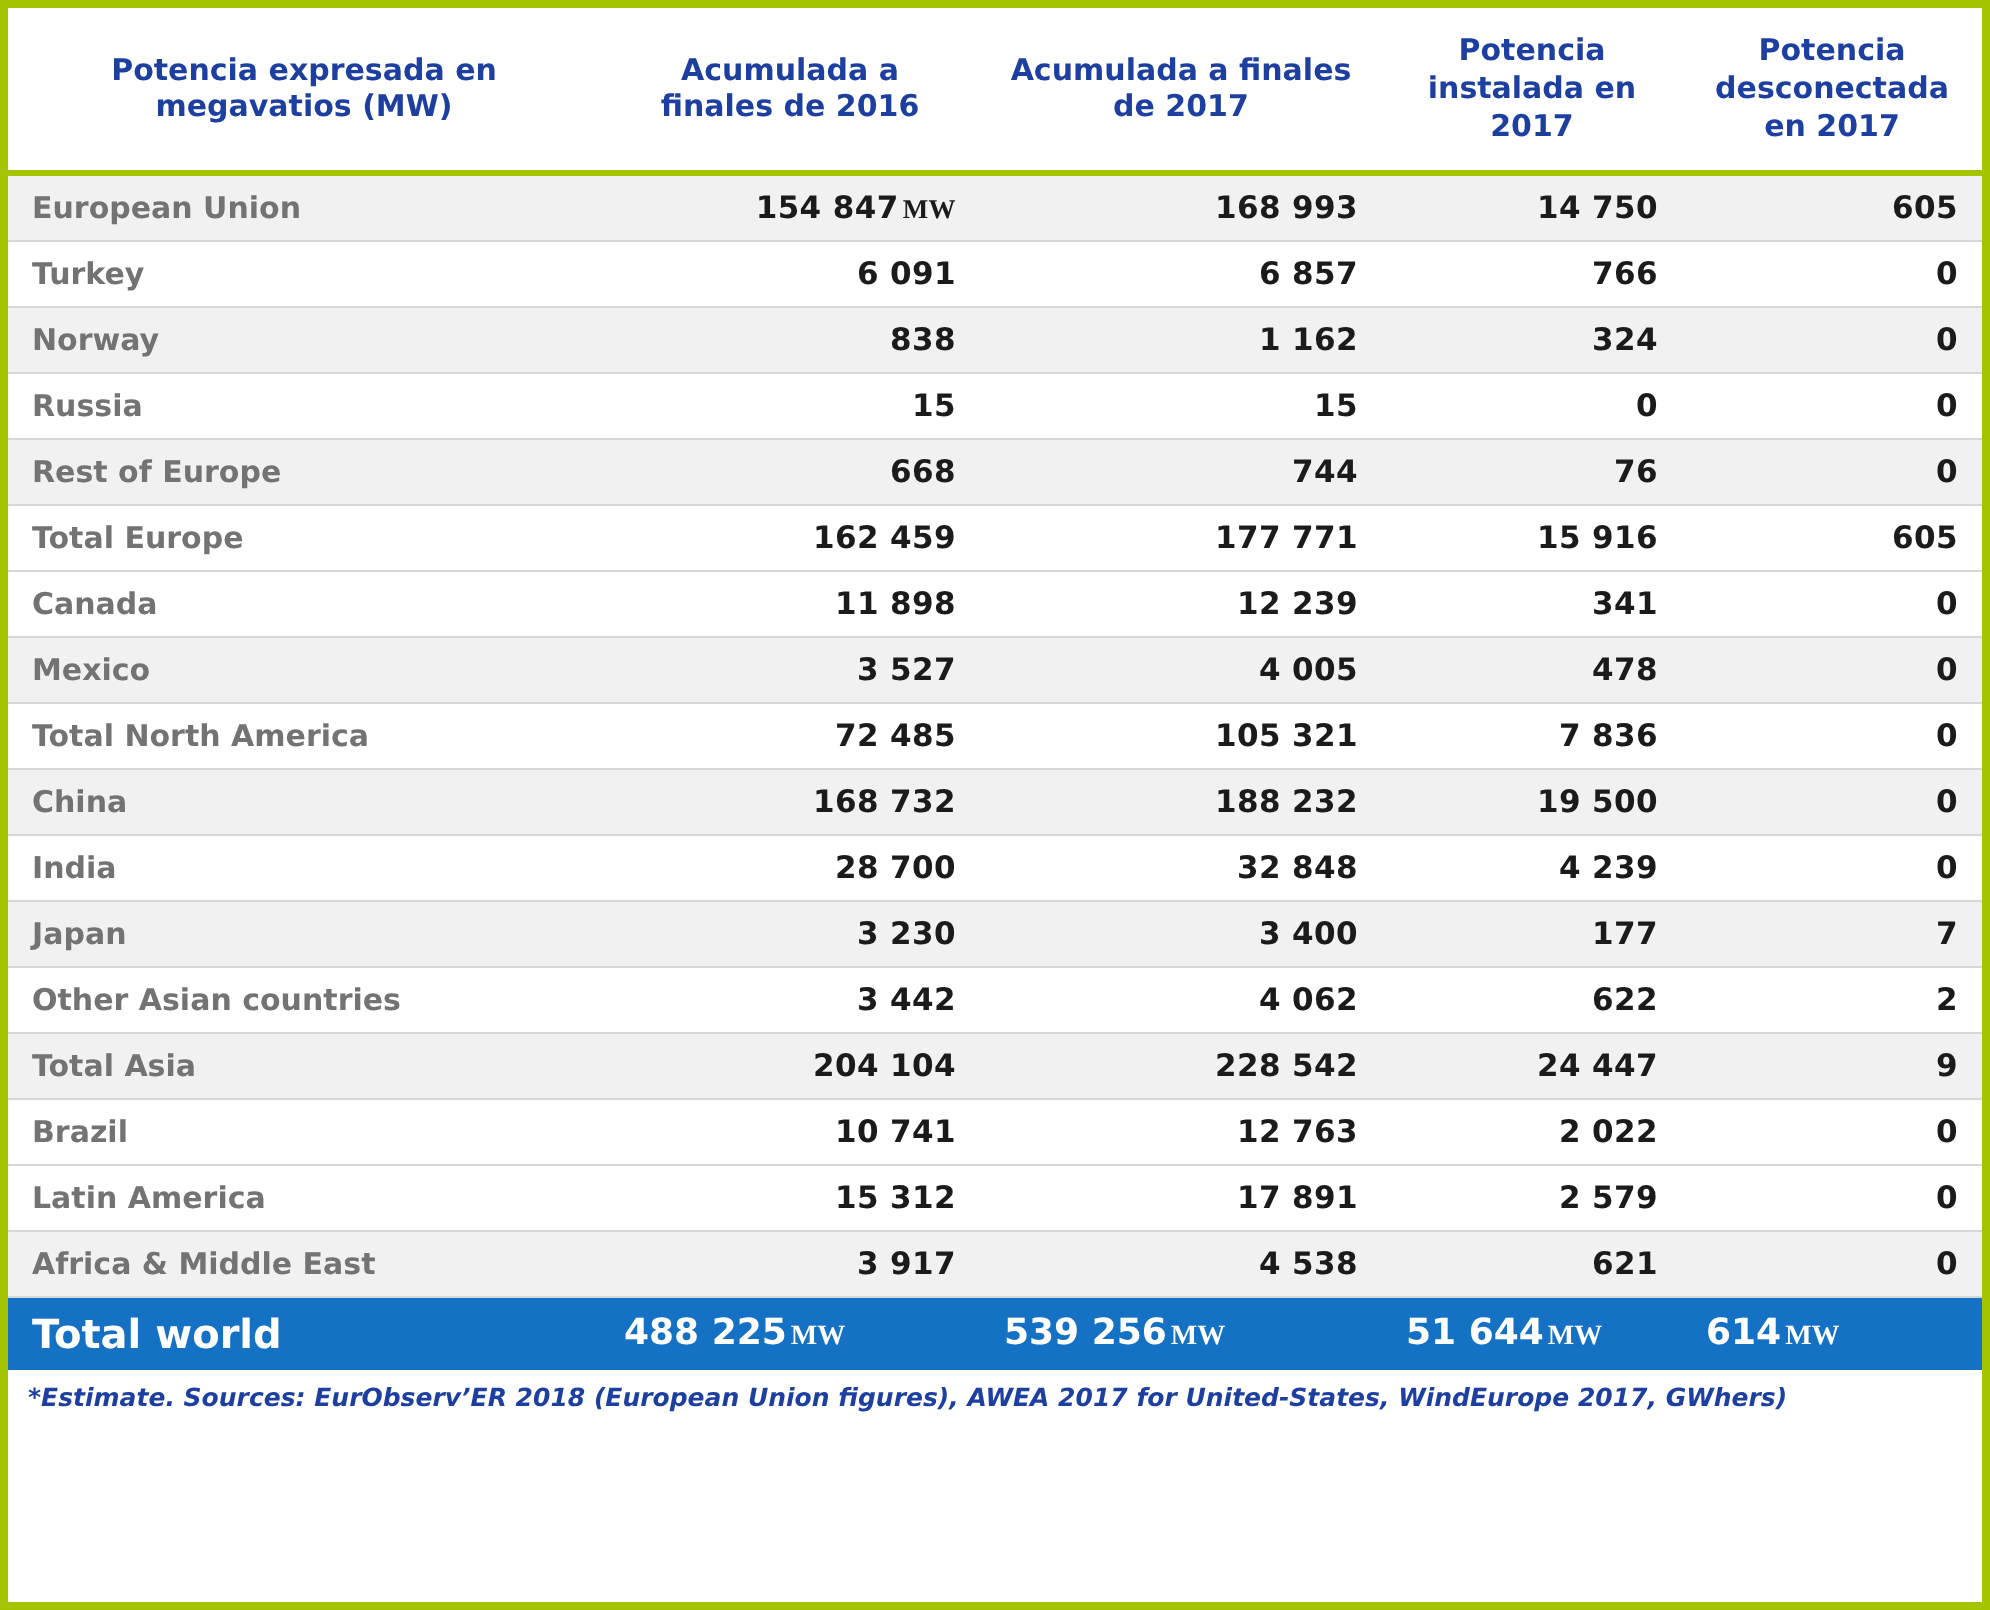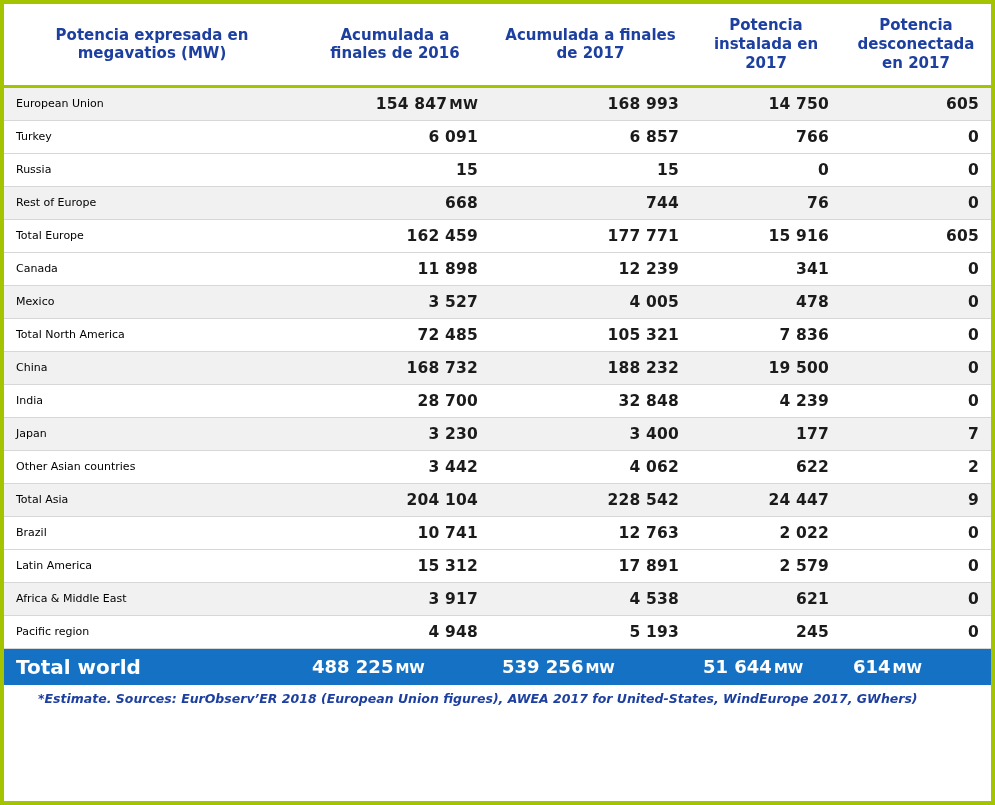--- a/index.html
+++ b/index.html
@@ -55,43 +55,44 @@
   tbody td {
     font-size: 15.5px;
     padding: 0 12px;
     height: 32px;
     vertical-align: middle;
     color: #1b1b1b;
     border-bottom: 1px solid #d7d7d7;
   }
   tbody td.name {
     text-align: left;
-    font-weight: normal;
-    color: #000000;
-    font-size: 11px;
+    font-weight: bold;
+    color: #737373;
+    font-size: 15px;
   }
   tbody td.num {
     text-align: right;
     font-weight: bold;
     color: #1b1b1b;
     letter-spacing: 0.2px;
   }
   tbody tr.shade td {
     background: #f1f1f1;
   }
   tbody tr.plain td {
     background: #ffffff;
   }
   tbody tr.first-row td {
     border-top: 1px solid #c8c8c8;
   }
   .unit {
     font-weight: bold;
     font-size: 13.5px;
     padding-left: 2px;
+    font-family: Liberation Serif, serif;
   }
   tfoot td {
     background: #1471c4;
     color: #ffffff;
     font-weight: bold;
     height: 36px;
     padding: 0 12px;
     vertical-align: middle;
   }
   tfoot td.name {
@@ -109,21 +110,20 @@
     color: #1d3fa0;
     font-size: 12.5px;
     padding: 6px 10px 4px 10px;
     font-style: italic;
     font-weight: bold;
     white-space: nowrap;
   }
   .note .est {
     font-style: italic;
     font-weight: bold;
-    margin-left: 24px;
   }
 </style>
 </head>
 <body>
 
 <div class="table-wrap">
   <table>
     <colgroup>
       <col class="c0">
         <col class="c1">
@@ -148,20 +148,27 @@
         <td class="num">14 750</td>
         <td class="num">605</td>
       </tr>
       <tr class="plain">
         <td class="name">Turkey</td>
         <td class="num">6 091</td>
         <td class="num">6 857</td>
         <td class="num">766</td>
         <td class="num">0</td>
       </tr>
+      <tr class="shade">
+        <td class="name">Norway</td>
+        <td class="num">838</td>
+        <td class="num">1 162</td>
+        <td class="num">324</td>
+        <td class="num">0</td>
+      </tr>
       <tr class="plain">
         <td class="name">Russia</td>
         <td class="num">15</td>
         <td class="num">15</td>
         <td class="num">0</td>
         <td class="num">0</td>
       </tr>
       <tr class="shade">
         <td class="name">Rest of Europe</td>
         <td class="num">668</td>
@@ -244,27 +251,20 @@
         <td class="num">15 312</td>
         <td class="num">17 891</td>
         <td class="num">2 579</td>
         <td class="num">0</td>
       </tr>
       <tr class="shade">
         <td class="name">Africa &amp; Middle East</td>
         <td class="num">3 917</td>
         <td class="num">4 538</td>
         <td class="num">621</td>
-        <td class="num">0</td>
-      </tr>
-      <tr class="plain">
-        <td class="name">Pacific region</td>
-        <td class="num">4 948</td>
-        <td class="num">5 193</td>
-        <td class="num">245</td>
         <td class="num">0</td>
       </tr>
     </tbody>
     <tfoot>
       <tr>
         <td class="name">Total world</td>
         <td class="num"><span>488 225</span><span class="unit">MW</span></td>
         <td class="num"><span>539 256</span><span class="unit">MW</span></td>
         <td class="num"><span>51 644</span><span class="unit">MW</span></td>
         <td class="num"><span>614</span><span class="unit">MW</span></td>

